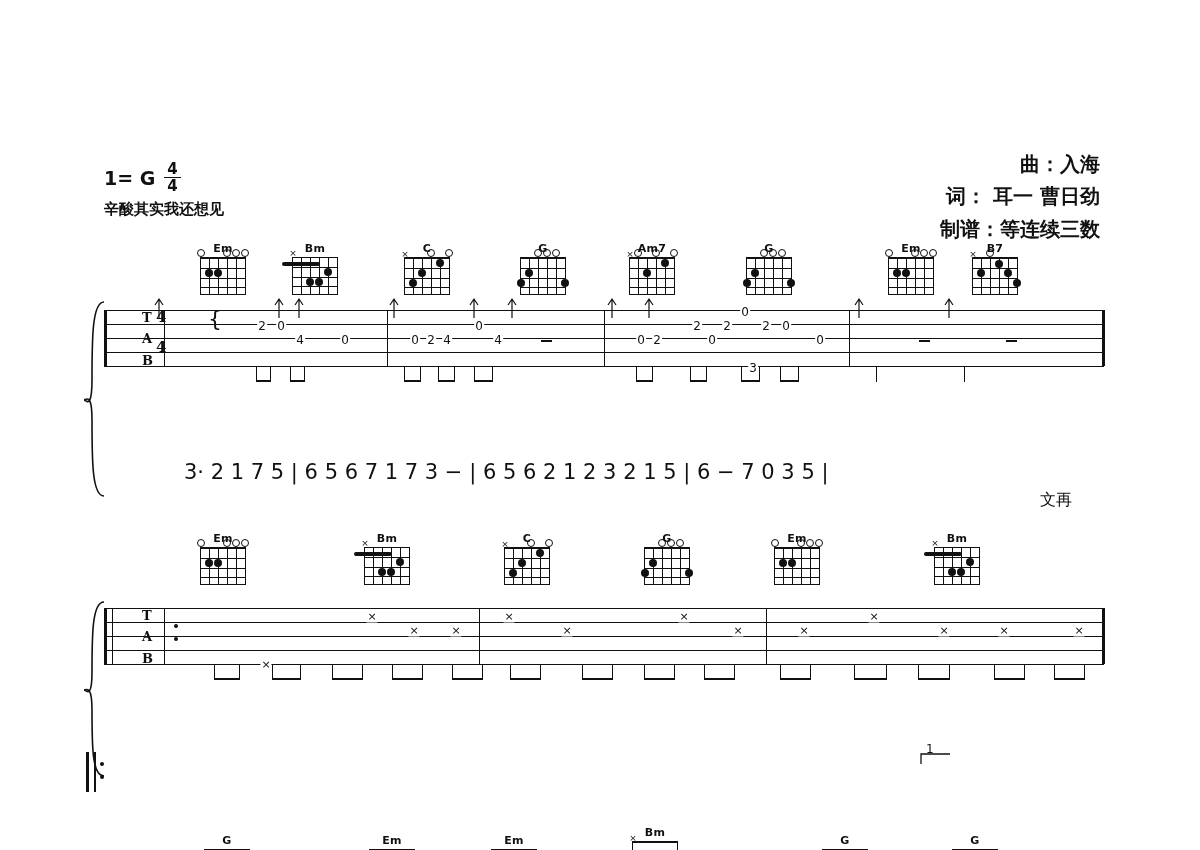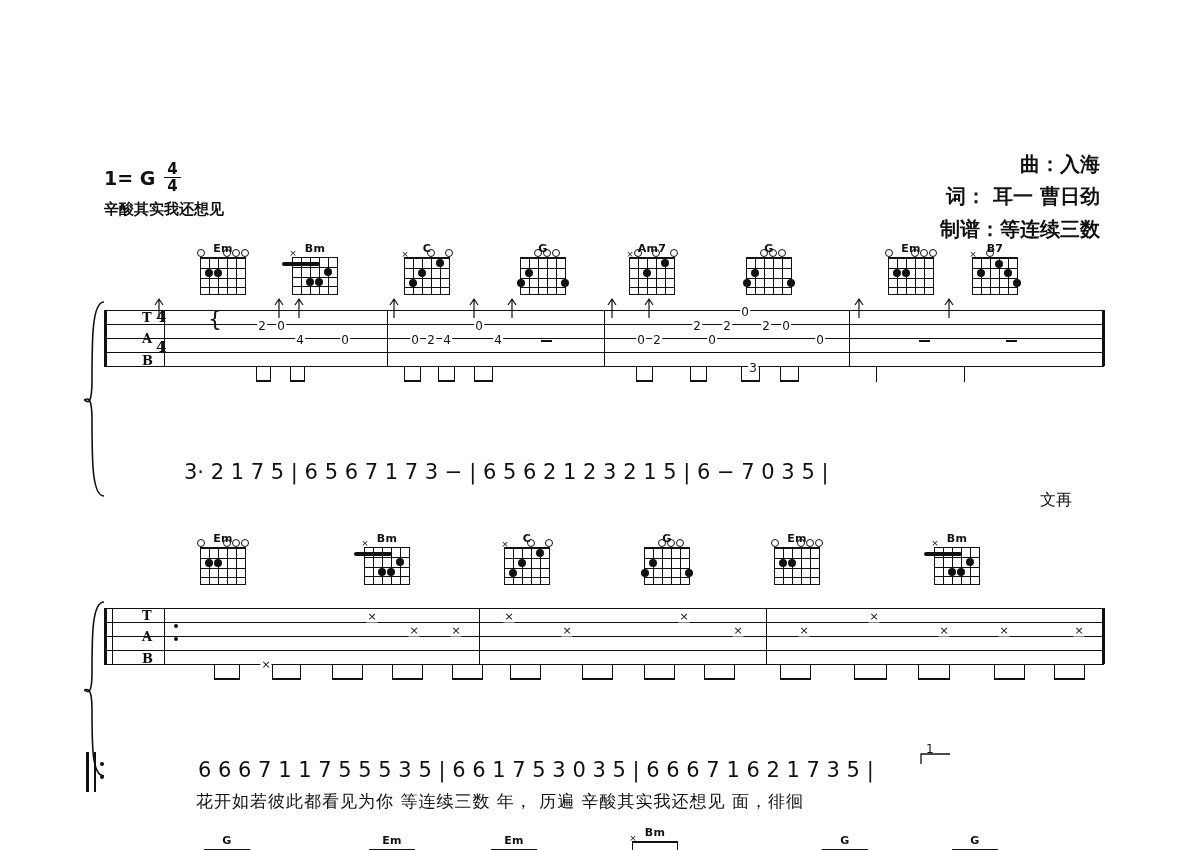--- a/index.html
+++ b/index.html
@@ -683,30 +683,26 @@
     <path d="M22 2 C10 2, 10 36, 10 72 C10 100, 4 90, 2 90 C4 90, 10 84, 10 110 C10 146, 10 176, 22 176" fill="none" stroke="#111" stroke-width="1.6"></path>
   </svg>
 
   <div class="nbar th" style="left:86px; top:752px; height:40px;"></div>
   <div class="nbar" style="left:94px; top:752px; height:40px;"></div>
   <div class="repeat-dots" style="left:100px; top:762px;">
       <i></i>
       <i></i>
     </div>
 
-  <div class="jianpu" style="left:198px; top:758px;">
-    <span>6 6 6 7 1 1 7 5 5 5 3 5 | 6 6 1 7 5   3    0 3 5 | 6 6 6 7 1 6  2 1   7  3 5 |</span>
-  </div>
 
   <div class="smalltext" style="left:926px; top:742px; font-size:12px;">1</div>
   <svg style="position:absolute; left:920px; top:752px; width:40px; height:14px;">
     <path d="M1 12 L1 2 L30 2" fill="none" stroke="#111" stroke-width="1.3"></path>
   </svg>
 
-  <div class="lyricline" style="left:196px; top:790px;">花开如若彼此都看见为你 等连续三数 年，  历遍 辛酸其实我还想见 面，徘徊</div>
 
   <div class="chord" style="left:200px; top:834px;">
     <div class="cname">G</div>
     <div class="grid"></div>
   </div>
   <div class="chord" style="left:365px; top:834px;">
     <div class="cname">Em</div>
     <div class="grid"></div>
   </div>
   <div class="chord" style="left:487px; top:834px;">

